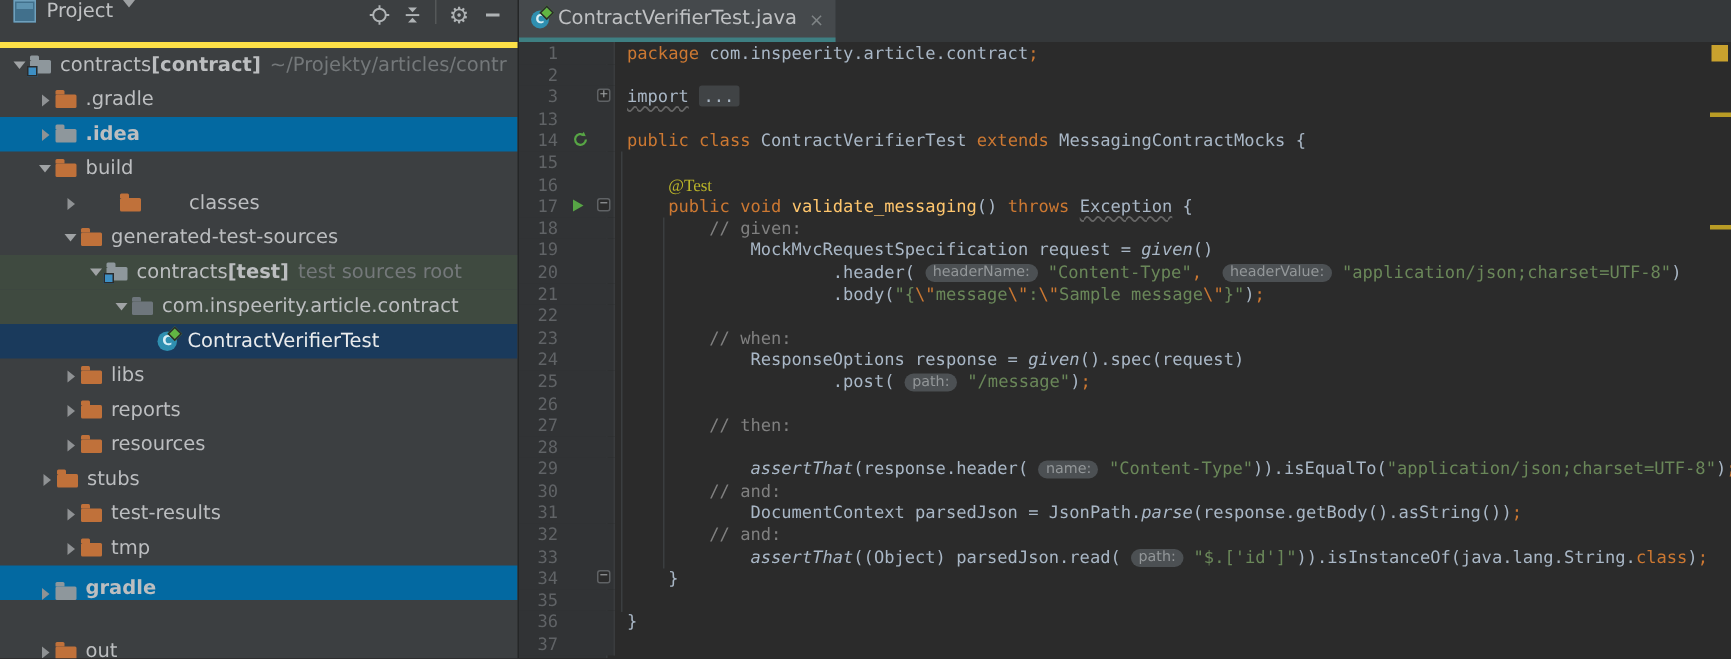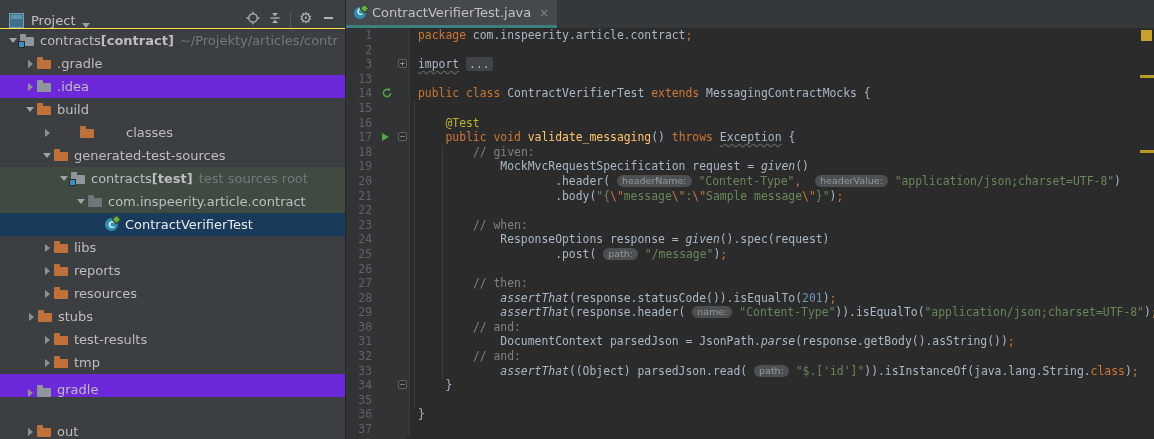--- a/index.html
+++ b/index.html
@@ -2,37 +2,37 @@
 <html><head>
 <meta charset="utf-8">
 <style>
   html,body{margin:0;padding:0;background:#2B2B2B;width:1154px;height:439px;overflow:hidden;
     font-family:"DejaVu Sans",sans-serif;}
   .app{display:flex;width:1154px;height:439px;}
 
   
   .panel{width:345px;min-width:345px;background:#3C3F41;border-right:1px solid #242627;
     display:flex;flex-direction:column;}
-  .phead{height:28px;display:flex;align-items:flex-end;padding:0 6px;color:#BFC1C3;
-    font-size:13px;border-bottom:1px solid #fde047;}
+  .phead{height:28px;display:flex;align-items:flex-start;padding:0 6px;color:#BFC1C3;
+    font-size:13px;border-bottom:4px solid #fde047;}
   .win-icon{width:13px;height:13px;background:#41708C;border:1px solid #6FA0BC;
     margin:0 7px 0 3px;position:relative;}
   .win-icon:after{content:"";position:absolute;left:1px;top:1px;right:1px;height:4px;background:#5E93B0;}
   .ptitle{font-weight:400;}
   .caret-down{width:0;height:0;border-left:4px solid transparent;border-right:4px solid transparent;
     border-top:5px solid #9DA0A2;margin-left:7px;}
   .phead-spacer{flex:1;}
   .hbtn{width:22px;height:20px;display:flex;align-items:center;justify-content:center;color:#AFB3B5;}
   .hdivider{width:1px;height:16px;background:#555859;margin:0 4px;}
   .gear{font-size:15px;line-height:15px;}
   .minus-bar{width:9px;height:2px;background:#AFB3B5;}
 
   .tree{flex:1;overflow:hidden;padding-top:0;}
   .row{height:23px;display:flex;align-items:center;font-size:13px;color:#BCBEC0;white-space:nowrap;}
-  .row.hover{background:#6d28d9;}
+  .row.hover{background:#0369a1;font-weight:bold;}
   .row.test{background:#3F4A40;}
   .row.selected{background:#1A3A5C;color:#E9EBEC;}
   .tw{width:14px;min-width:14px;display:flex;align-items:center;justify-content:center;}
   .tw .down{width:0;height:0;border-left:4px solid transparent;border-right:4px solid transparent;
     border-top:5px solid #A0A3A5;}
   .tw .right{width:0;height:0;border-top:4px solid transparent;border-bottom:4px solid transparent;
     border-left:5px solid #8F9294;}
   .ticon{width:18px;min-width:18px;display:flex;align-items:center;justify-content:flex-start;position:relative;}
   .folder{width:14px;height:9px;border-radius:1px;position:relative;margin-top:2px;}
   .folder:before{content:"";position:absolute;top:-3px;left:0;width:6px;height:3px;
@@ -62,21 +62,21 @@
     font-size:11.4px;}
   .cl{display:flex;height:14.6px;line-height:14.6px;white-space:pre;}
   .ln{width:26px;min-width:26px;text-align:right;padding-right:6px;color:#606366;background:#313335;}
   .gi{width:18px;min-width:18px;background:#313335;position:relative;}
   .fm{width:13px;min-width:13px;background:#313335;border-right:1px solid #3A3C3E;position:relative;}
   .codetxt{padding-left:8px;color:#A9B7C6;}
   .gfill{position:absolute;left:0;top:0;bottom:0;width:58px;background:#313335;border-right:1px solid #3A3C3E;z-index:0;}
   .cl{position:relative;z-index:1;}
 
   .tk-k{color:#CC7832;} .tk-s{color:#6A8759;} .tk-e{color:#CC7832;}
-  .tk-n{color:#6897BB;} .tk-c{color:#808080;} .tk-a{color:#BBB529;}
+  .tk-n{color:#6897BB;} .tk-c{color:#808080;} .tk-a{color:#BBB529;font-family:Liberation Serif, serif;}
   .tk-m{color:#FFC66D;} .tk-i{font-style:italic;color:#A9B7C6;}
   .tk-t{color:#A9B7C6;}
   .tk-w{color:#A9B7C6;text-decoration:underline;text-decoration-style:wavy;
     text-decoration-color:rgba(160,160,160,.5);text-underline-offset:2px;}
   .tk-f{background:#404345;border-radius:2px;padding:0 3px;color:#A9B7C6;}
   .pill{display:inline-block;background:#4C5053;color:#939799;font-family:"DejaVu Sans",sans-serif;
     font-size:9.5px;line-height:12px;border-radius:7px;padding:0 5px;position:relative;top:-1px;}
 
   .play{width:0;height:0;border-top:4.5px solid transparent;border-bottom:4.5px solid transparent;
     border-left:7px solid #57A545;position:absolute;left:4px;top:3px;}
@@ -310,21 +310,21 @@
           <div class="cl"><span class="ln">18</span><span class="gi"></span><span class="fm"></span><span class="codetxt"><span class="tk-t">        </span><span class="tk-c">// given:</span></span></div>
           <div class="cl"><span class="ln">19</span><span class="gi"></span><span class="fm"></span><span class="codetxt"><span class="tk-t">            MockMvcRequestSpecification request = </span><span class="tk-i">given</span><span class="tk-t">()</span></span></div>
           <div class="cl"><span class="ln">20</span><span class="gi"></span><span class="fm"></span><span class="codetxt"><span class="tk-t">                    .header( </span><span class="pill">headerName:</span><span class="tk-t"> </span><span class="tk-s">"Content-Type"</span><span class="tk-k">,</span><span class="tk-t">  </span><span class="pill">headerValue:</span><span class="tk-t"> </span><span class="tk-s">"application/json;charset=UTF-8"</span><span class="tk-t">)</span></span></div>
           <div class="cl"><span class="ln">21</span><span class="gi"></span><span class="fm"></span><span class="codetxt"><span class="tk-t">                    .body(</span><span class="tk-s">"{</span><span class="tk-e">\"</span><span class="tk-s">message</span><span class="tk-e">\"</span><span class="tk-s">:</span><span class="tk-e">\"</span><span class="tk-s">Sample message</span><span class="tk-e">\"</span><span class="tk-s">}"</span><span class="tk-t">)</span><span class="tk-k">;</span></span></div>
           <div class="cl"><span class="ln">22</span><span class="gi"></span><span class="fm"></span><span class="codetxt"></span></div>
           <div class="cl"><span class="ln">23</span><span class="gi"></span><span class="fm"></span><span class="codetxt"><span class="tk-t">        </span><span class="tk-c">// when:</span></span></div>
           <div class="cl"><span class="ln">24</span><span class="gi"></span><span class="fm"></span><span class="codetxt"><span class="tk-t">            ResponseOptions response = </span><span class="tk-i">given</span><span class="tk-t">().spec(request)</span></span></div>
           <div class="cl"><span class="ln">25</span><span class="gi"></span><span class="fm"></span><span class="codetxt"><span class="tk-t">                    .post( </span><span class="pill">path:</span><span class="tk-t"> </span><span class="tk-s">"/message"</span><span class="tk-t">)</span><span class="tk-k">;</span></span></div>
           <div class="cl"><span class="ln">26</span><span class="gi"></span><span class="fm"></span><span class="codetxt"></span></div>
           <div class="cl"><span class="ln">27</span><span class="gi"></span><span class="fm"></span><span class="codetxt"><span class="tk-t">        </span><span class="tk-c">// then:</span></span></div>
-          <div class="cl"><span class="ln">28</span><span class="gi"></span><span class="fm"></span><span class="codetxt"><span class="tk-t">            </span><span class="tk-i">assertThat</span><span class="tk-t">(response.statusCode()).isEqualTo(</span><span class="tk-n">201</span><span class="tk-t">)</span><span class="tk-k">;</span></span></div>
+          <div class="cl"><span class="ln">28</span><span class="gi"></span><span class="fm"></span></div>
           <div class="cl"><span class="ln">29</span><span class="gi"></span><span class="fm"></span><span class="codetxt"><span class="tk-t">            </span><span class="tk-i">assertThat</span><span class="tk-t">(response.header( </span><span class="pill">name:</span><span class="tk-t"> </span><span class="tk-s">"Content-Type"</span><span class="tk-t">)).isEqualTo(</span><span class="tk-s">"application/json;charset=UTF-8"</span><span class="tk-t">)</span><span class="tk-k">;</span></span></div>
           <div class="cl"><span class="ln">30</span><span class="gi"></span><span class="fm"></span><span class="codetxt"><span class="tk-t">        </span><span class="tk-c">// and:</span></span></div>
           <div class="cl"><span class="ln">31</span><span class="gi"></span><span class="fm"></span><span class="codetxt"><span class="tk-t">            DocumentContext parsedJson = JsonPath.</span><span class="tk-i">parse</span><span class="tk-t">(response.getBody().asString())</span><span class="tk-k">;</span></span></div>
           <div class="cl"><span class="ln">32</span><span class="gi"></span><span class="fm"></span><span class="codetxt"><span class="tk-t">        </span><span class="tk-c">// and:</span></span></div>
           <div class="cl"><span class="ln">33</span><span class="gi"></span><span class="fm"></span><span class="codetxt"><span class="tk-t">            </span><span class="tk-i">assertThat</span><span class="tk-t">((Object) parsedJson.read( </span><span class="pill">path:</span><span class="tk-t"> </span><span class="tk-s">"$.['id']"</span><span class="tk-t">)).isInstanceOf(java.lang.String.</span><span class="tk-k">class</span><span class="tk-t">)</span><span class="tk-k">;</span></span></div>
           <div class="cl"><span class="ln">34</span><span class="gi"></span><span class="fm"><span class="fbox">−</span></span><span class="codetxt"><span class="tk-t">    }</span></span></div>
           <div class="cl"><span class="ln">35</span><span class="gi"></span><span class="fm"></span><span class="codetxt"></span></div>
           <div class="cl"><span class="ln">36</span><span class="gi"></span><span class="fm"></span><span class="codetxt"><span class="tk-t">}</span></span></div>
           <div class="cl"><span class="ln">37</span><span class="gi"></span><span class="fm"></span><span class="codetxt"></span></div>
         </div>

